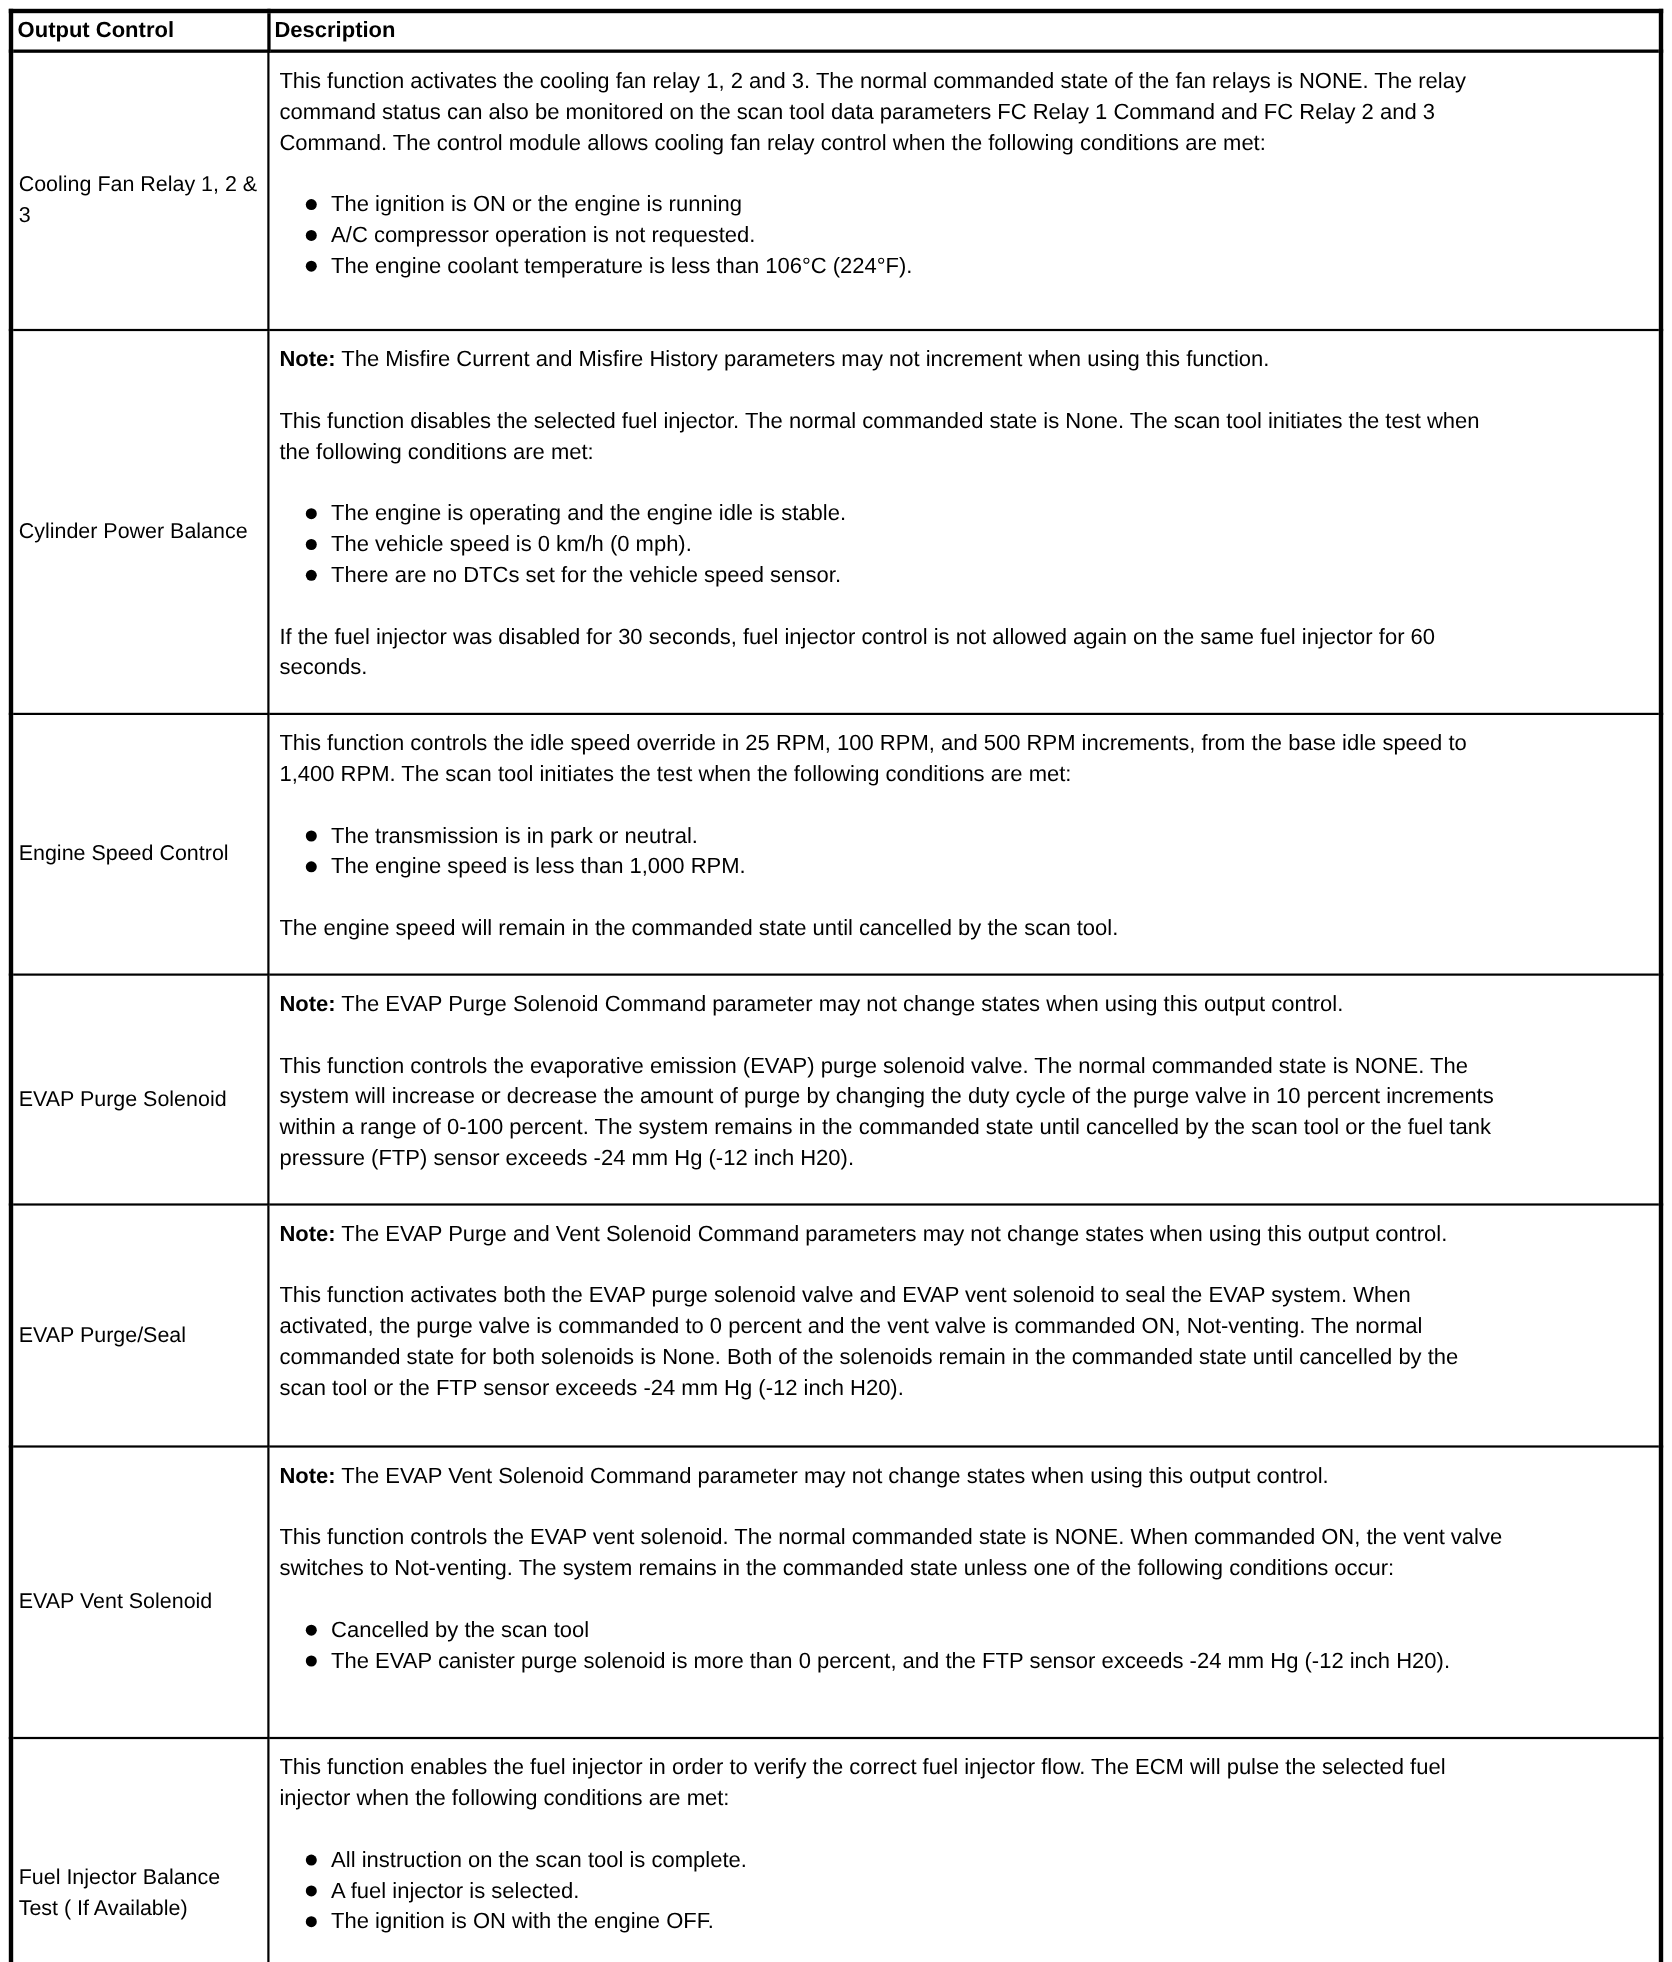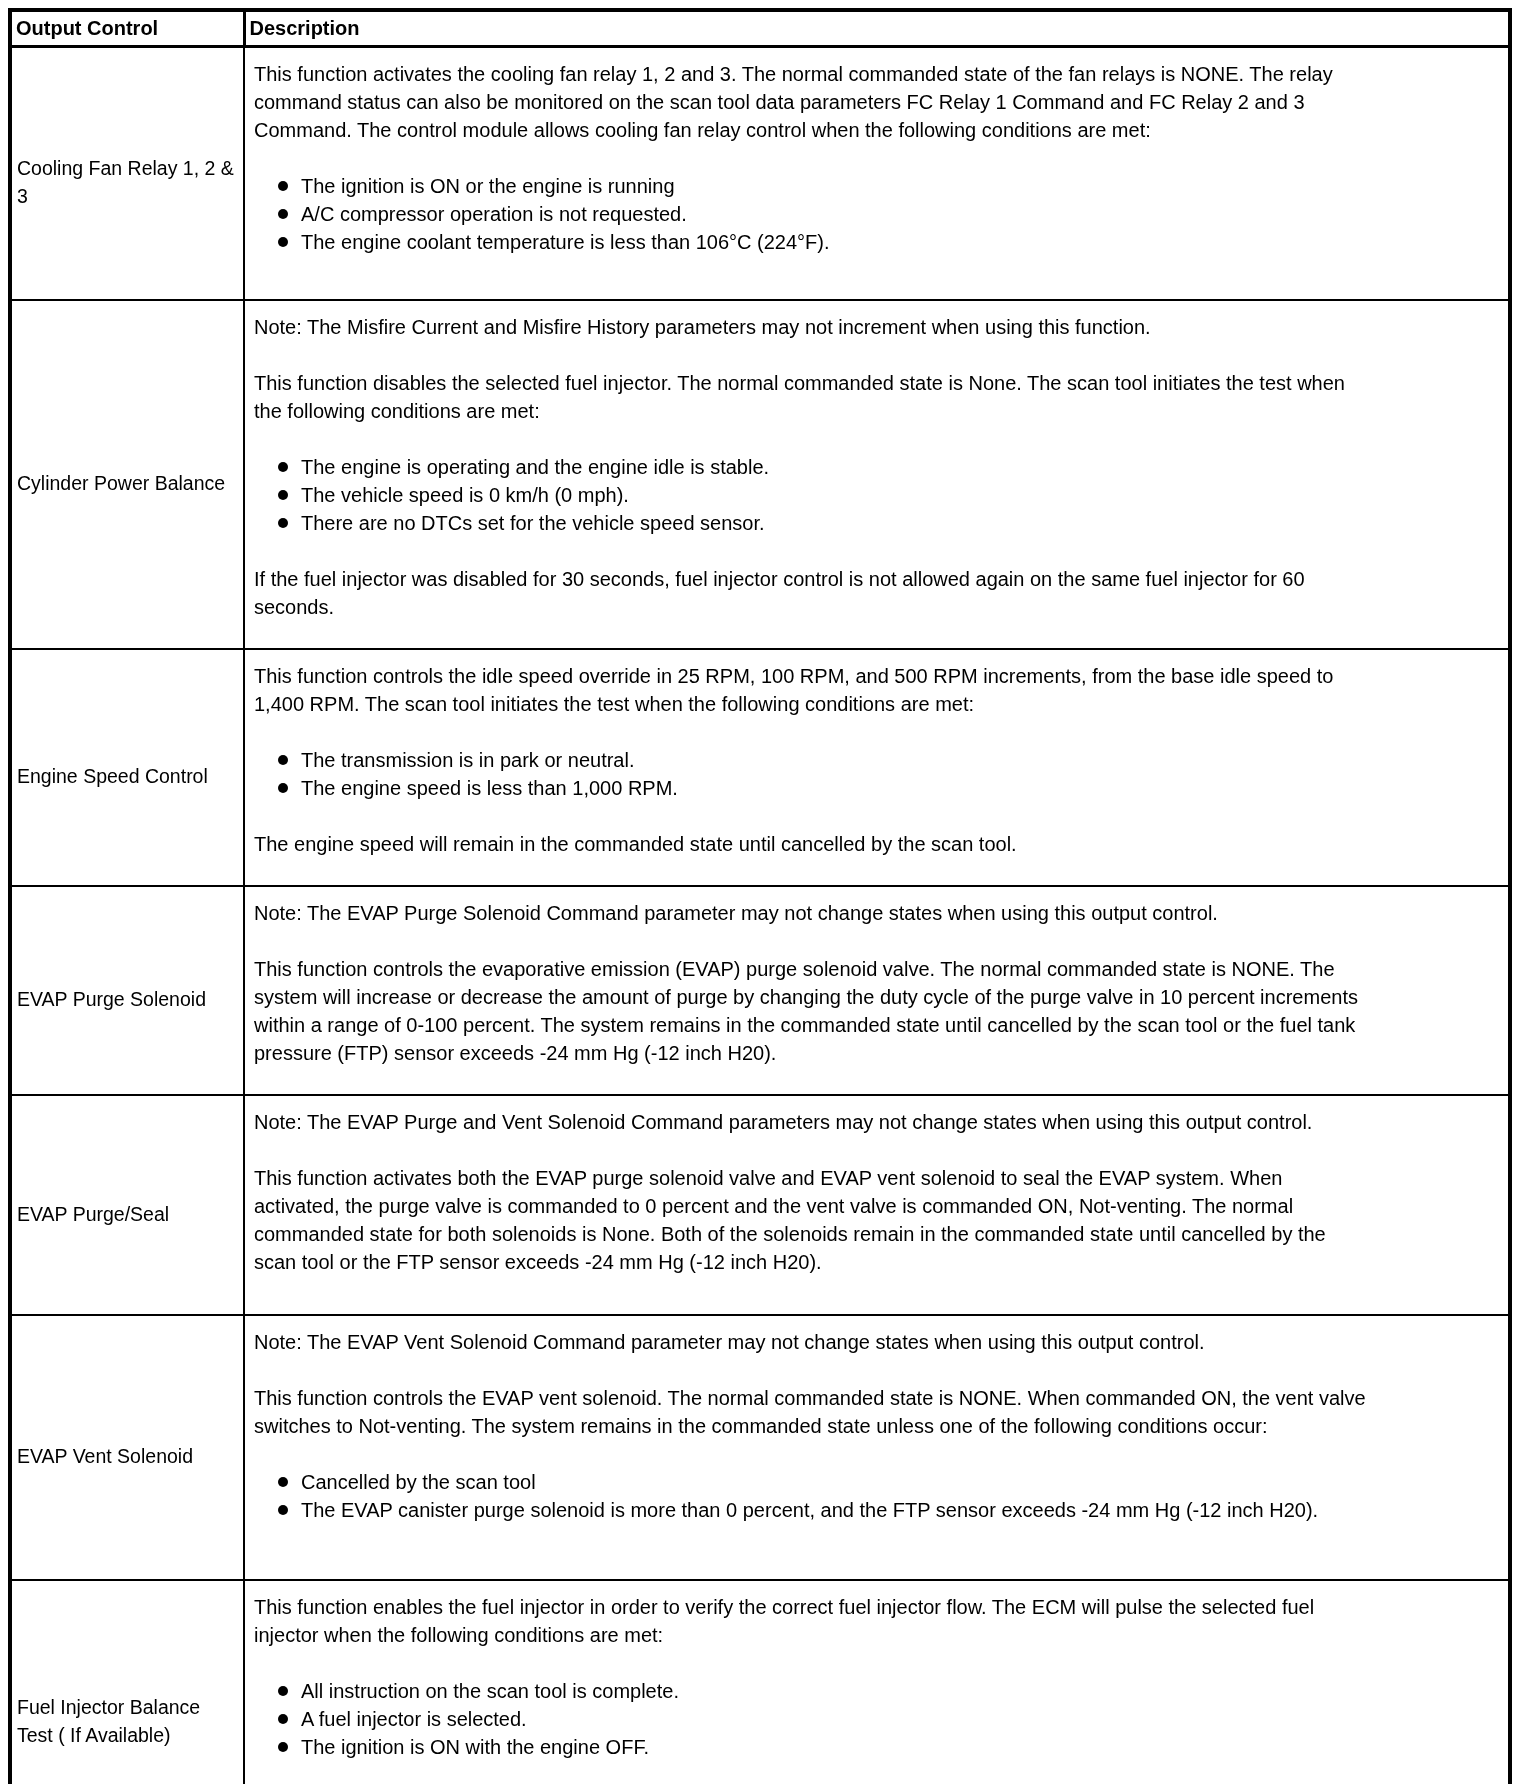--- a/index.html
+++ b/index.html
@@ -48,21 +48,21 @@
   
   tbody tr:nth-of-type(1) td { height: 253px; }
   tbody tr:nth-of-type(2) td { height: 338px; }
   tbody tr:nth-of-type(3) td { height: 212px; margin-left: 36px; }
   tbody tr:nth-of-type(4) td { height: 190px; }
   tbody tr:nth-of-type(5) td { height: 220px; }
   tbody tr:nth-of-type(6) td { height: 265px; }
   tbody tr:nth-of-type(7) td { height: 250px; }
 
   .block + .block { margin-top: 28px; }
-  .note-label { font-weight: normal; text-align: right; }
+  .note-label { font-weight: bold; text-align: right; }
 
   .bullets { }
   .bullet-row {
     display: flex;
     align-items: flex-start;
     padding-left: 24px;
   }
   .bullet-marker {
     flex: 0 0 10px;
     width: 10px;

